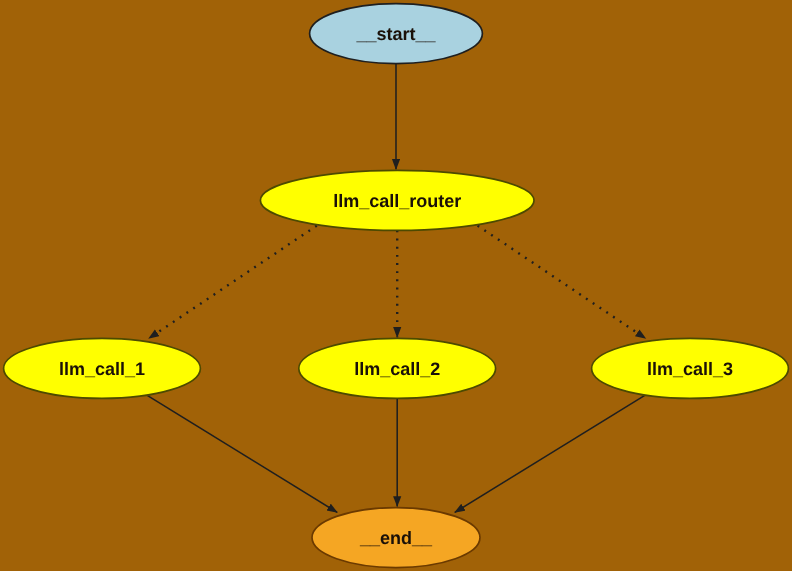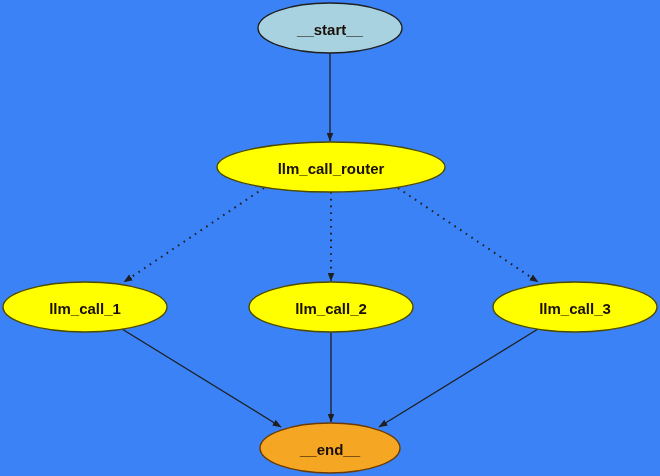--- a/index.html
+++ b/index.html
@@ -37,21 +37,21 @@
   .node-ellipse {
     stroke-width: 1.4px;
   }
   .edge-line {
     fill: none;
   }
 </style>
 </head>
 <body>
 
-<div id="graph-canvas" style="background: #3b82f6;">
+<div id="graph-canvas" style="background: #a16207;">
   <svg id="graph-svg" viewBox="0 0 660 476" xmlns="http://www.w3.org/2000/svg">
     <defs>
       <marker id="arrow-solid" markerWidth="10" markerHeight="10" refX="8.4" refY="3.6" orient="auto" markerUnits="userSpaceOnUse">
         <path d="M0,0.2 L9,3.6 L0,7 z" fill="#1f1f1f"></path>
       </marker>
     </defs>
     <g id="edges-layer">
         <g>
           <line class="edge-line" x1="330" y1="53" x2="330" y2="141" stroke="#1f1f1f" marker-end="url(#arrow-solid)" stroke-width="1.3"></line>
         </g>

